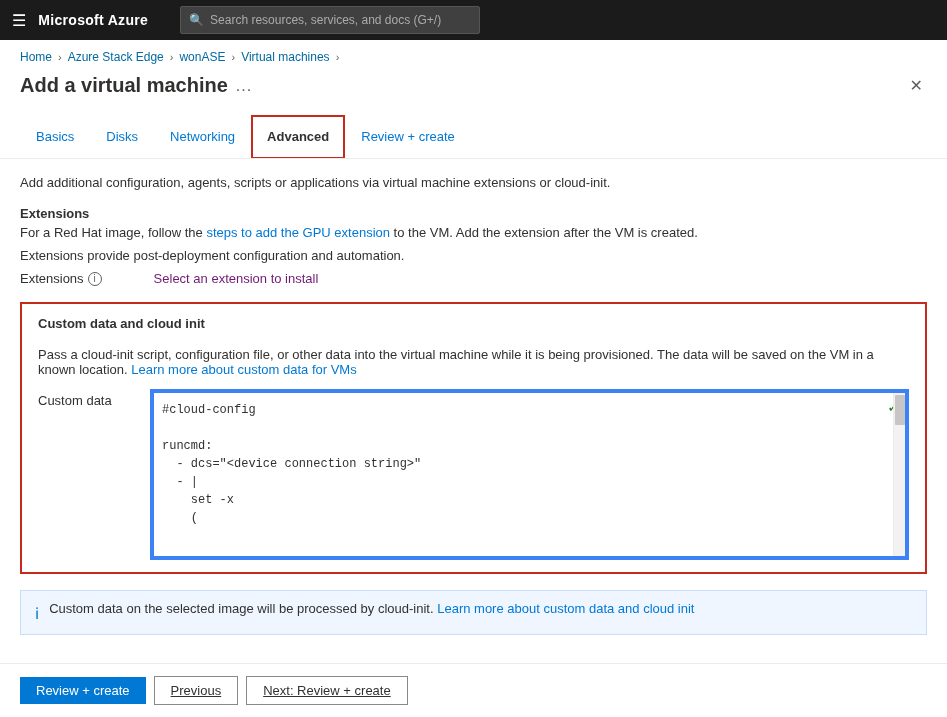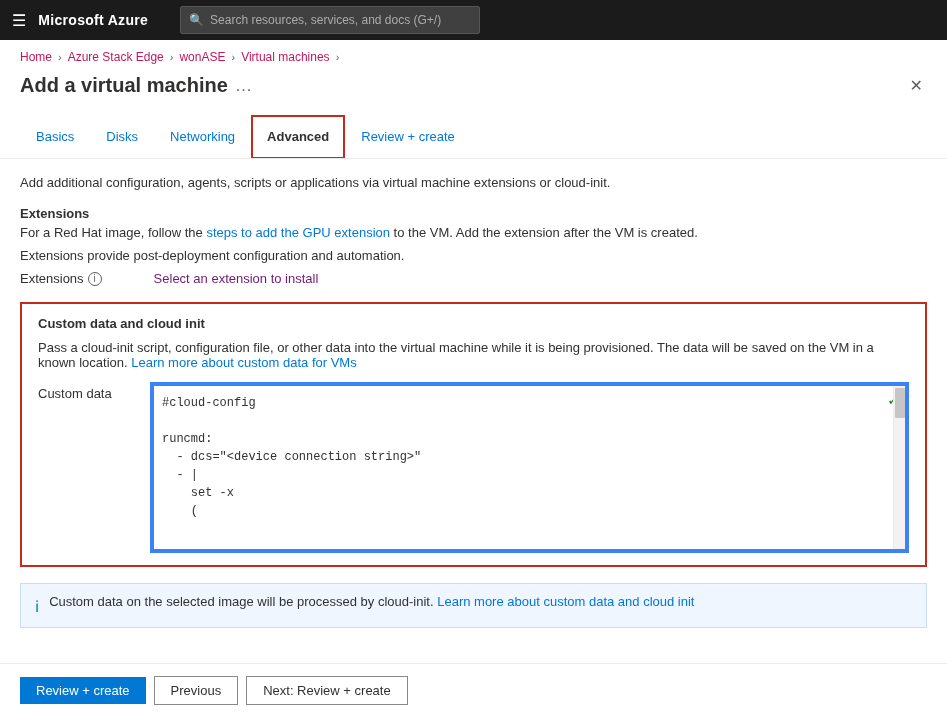--- a/index.html
+++ b/index.html
@@ -59,21 +59,21 @@
     
     .breadcrumb {
       padding: 10px 20px 0 20px;
       display: flex;
       align-items: center;
       gap: 4px;
       font-size: 12px;
       color: #0078d4;
     }
     .breadcrumb span { color: #605e5c; }
-    .breadcrumb a { color: #be185d; text-decoration: none; cursor: pointer; }
+    .breadcrumb a { color: #0369a1; text-decoration: none; cursor: pointer; }
     .breadcrumb .sep { color: #605e5c; font-size: 11px; margin: 0 2px; }
 
     
     .page-header {
       padding: 8px 20px 0 20px;
       display: flex;
       align-items: center;
       justify-content: space-between;
     }
     .page-header-left {
@@ -197,21 +197,21 @@
     
     .custom-data-box {
       border: 2px solid #c42b1c;
       padding: 12px 16px;
       margin-bottom: 16px;
     }
     .custom-data-title {
       font-size: 13px;
       font-weight: 700;
       color: #323130;
-      margin-bottom: 9px;
+      margin-bottom: 16px;
     }
     .custom-data-desc {
       font-size: 13px;
       color: #323130;
       margin-bottom: 4px;
     }
     .custom-data-desc a {
       color: #0078d4;
       text-decoration: none;
     }
@@ -320,20 +320,21 @@
       font-family: inherit;
     }
     .btn-secondary {
       background: white;
       color: #323130;
       border: 1px solid #8a8886;
       padding: 6px 16px;
       font-size: 13px;
       cursor: pointer;
       font-family: inherit;
+      text-decoration: underline;
     }
   </style>
 </head>
 <body>
 
 <div class="topbar">
   <span class="topbar-hamburger">☰</span>
   <span class="topbar-title">Microsoft Azure</span>
   <div class="topbar-search">
     <span class="search-icon-top">🔍</span>

